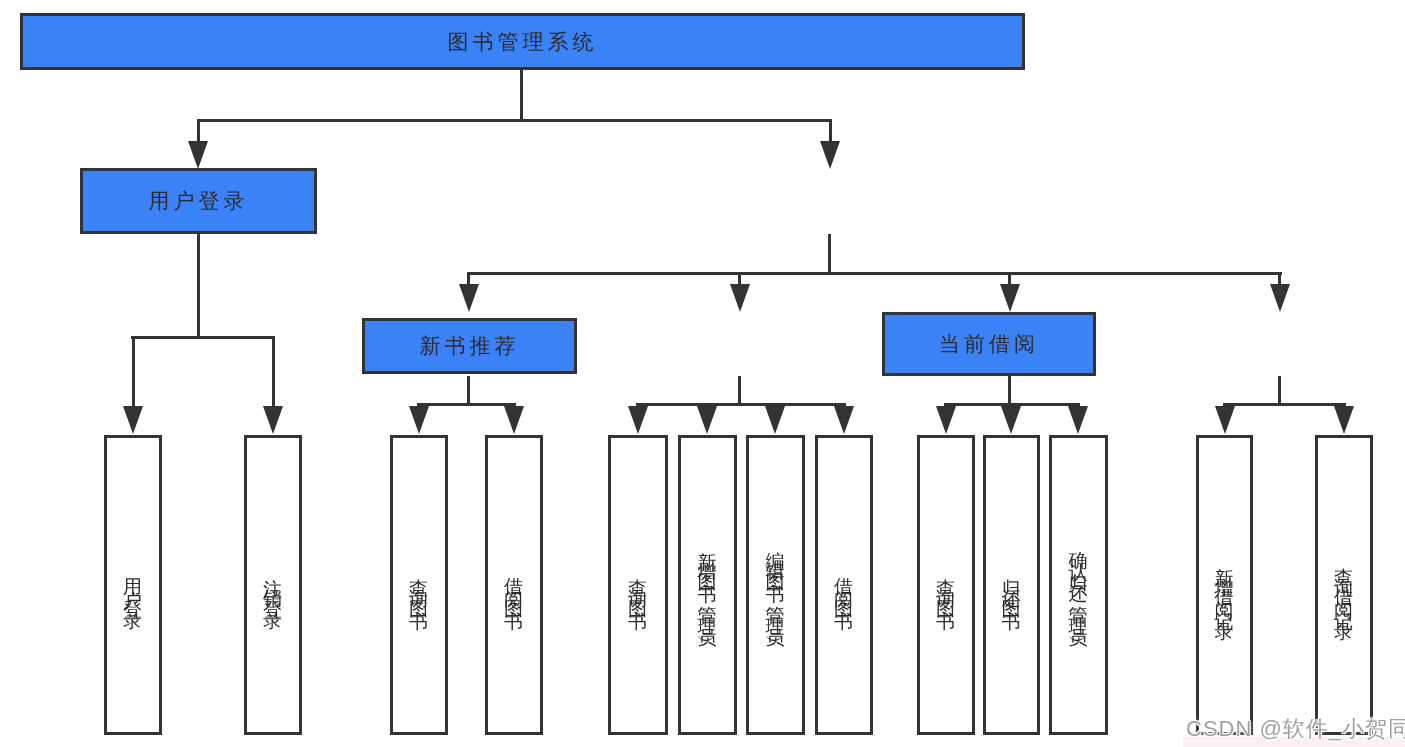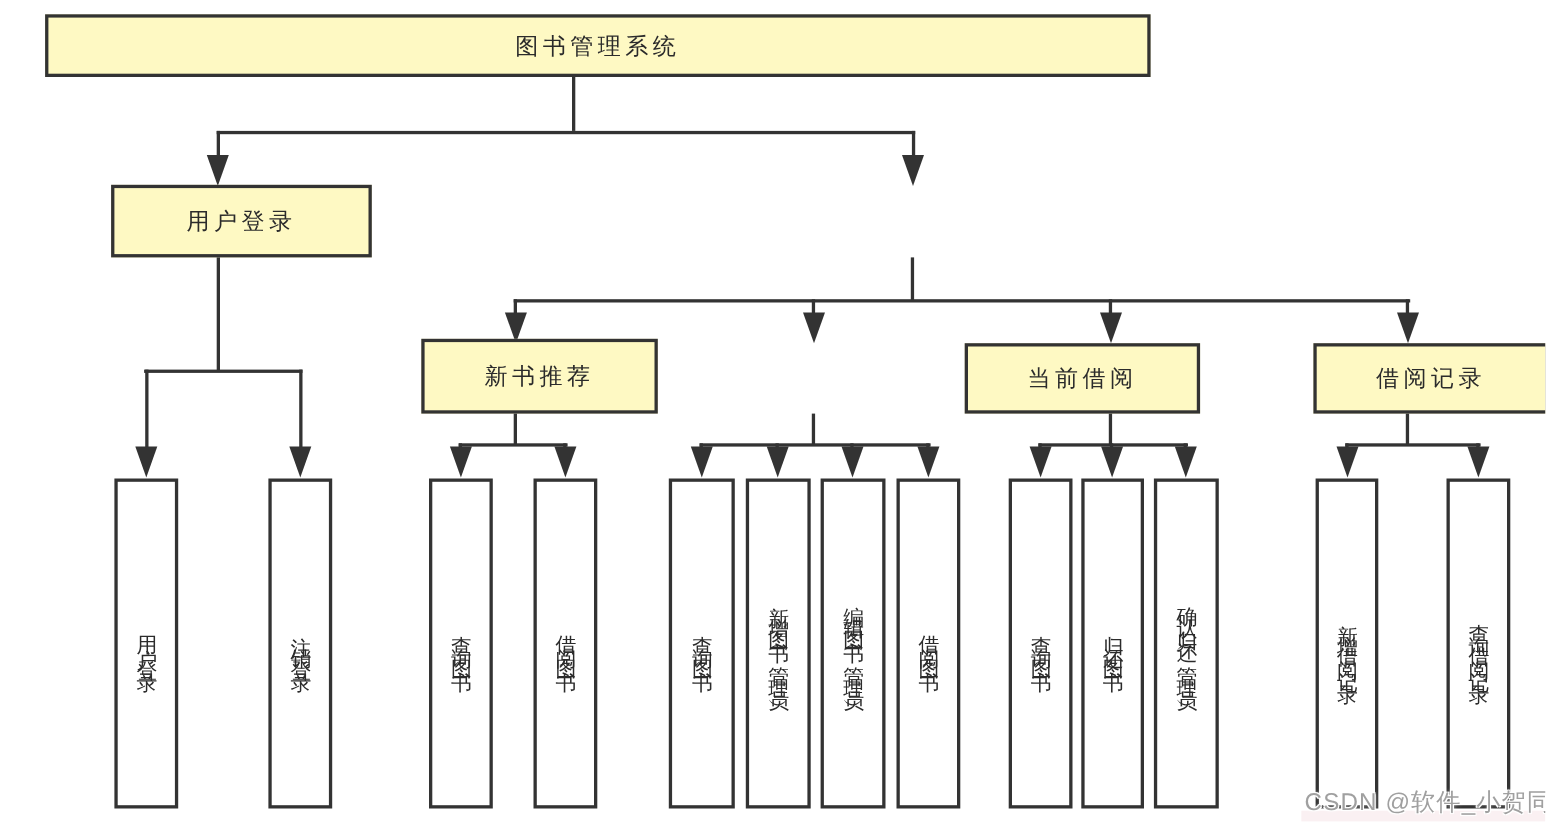--- a/index.html
+++ b/index.html
@@ -5,29 +5,28 @@
   html,body{margin:0;padding:0;background:#ffffff;}
   #stage{
     position:relative;
     width:1405px;height:747px;
     background:#ffffff;
     font-family:"Liberation Sans","DejaVu Sans",sans-serif;
     overflow:hidden;
   }
   .box{
     position:absolute;
-    background:#fef9c3;
+    background:#3b82f6;
     border:3px solid #333333;
     box-sizing:border-box;
     display:flex;align-items:center;justify-content:center;
     color:#2b2b2b;
     font-size:21px;
     letter-spacing:4px;
     white-space:nowrap;
-    margin-left:21px;
   }
   .vbox{
     position:absolute;
     background:#ffffff;
     border:3px solid #333333;
     box-sizing:border-box;
     display:flex;align-items:center;justify-content:center;
     color:#2b2b2b;
   }
   .vtext{
@@ -92,28 +91,25 @@
   <div class="hline" style="left:467px;top:272px;width:815px"></div>
   <div class="vline" style="left:467px;top:272px;height:16px"></div>
   <div class="arrow" style="left:459px;top:284px"></div>
   <div class="vline" style="left:738px;top:272px;height:16px"></div>
   <div class="arrow" style="left:730px;top:284px"></div>
   <div class="vline" style="left:1008px;top:272px;height:16px"></div>
   <div class="arrow" style="left:1000px;top:284px"></div>
   <div class="vline" style="left:1278px;top:272px;height:16px"></div>
   <div class="arrow" style="left:1270px;top:284px"></div>
 
-  <div class="box" style="left:362px;top:308px;width:215px;height:68px">
+  <div class="box" style="left:362px;top:318px;width:215px;height:56px">
     <span>新书推荐</span>
   </div>
-  <div class="box" style="left:856px;top:312px;width:214px;height:64px">
+  <div class="box" style="left:882px;top:312px;width:214px;height:64px">
     <span>当前借阅</span>
-  </div>
-  <div class="box" style="left:1173px;top:312px;width:214px;height:64px">
-    <span>借阅记录</span>
   </div>
 
   <div class="vline" style="left:467px;top:376px;height:29px"></div>
   <div class="hline" style="left:417px;top:403px;width:99px"></div>
   <div class="vline" style="left:417px;top:403px;height:8px"></div>
   <div class="arrow" style="left:409px;top:406px"></div>
   <div class="vline" style="left:512px;top:403px;height:8px"></div>
   <div class="arrow" style="left:504px;top:406px"></div>
 
   <div class="vline" style="left:738px;top:376px;height:29px"></div>

